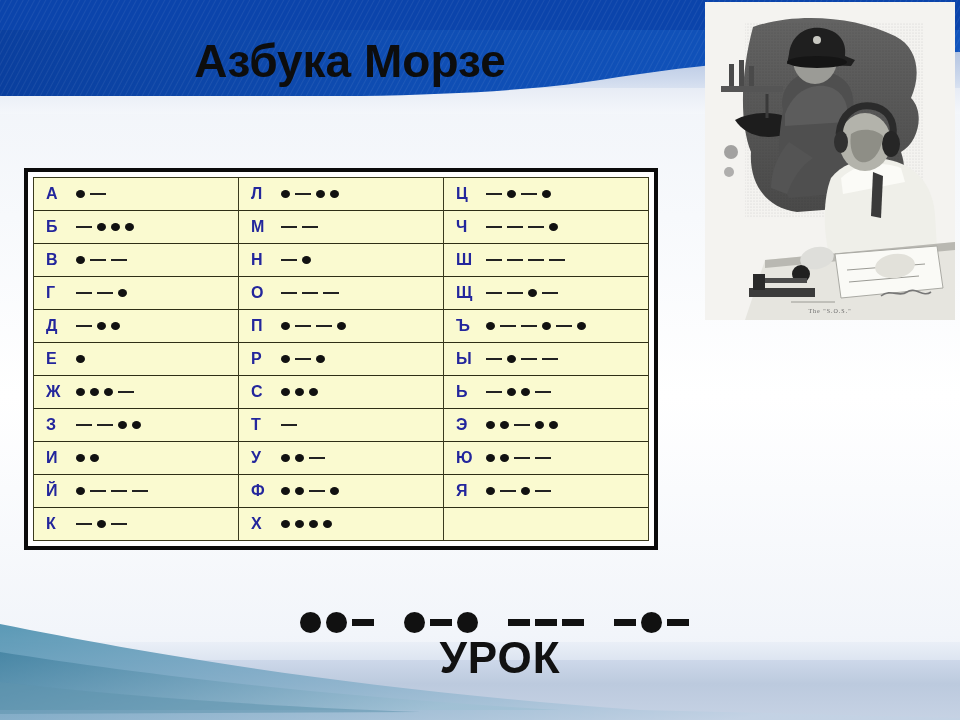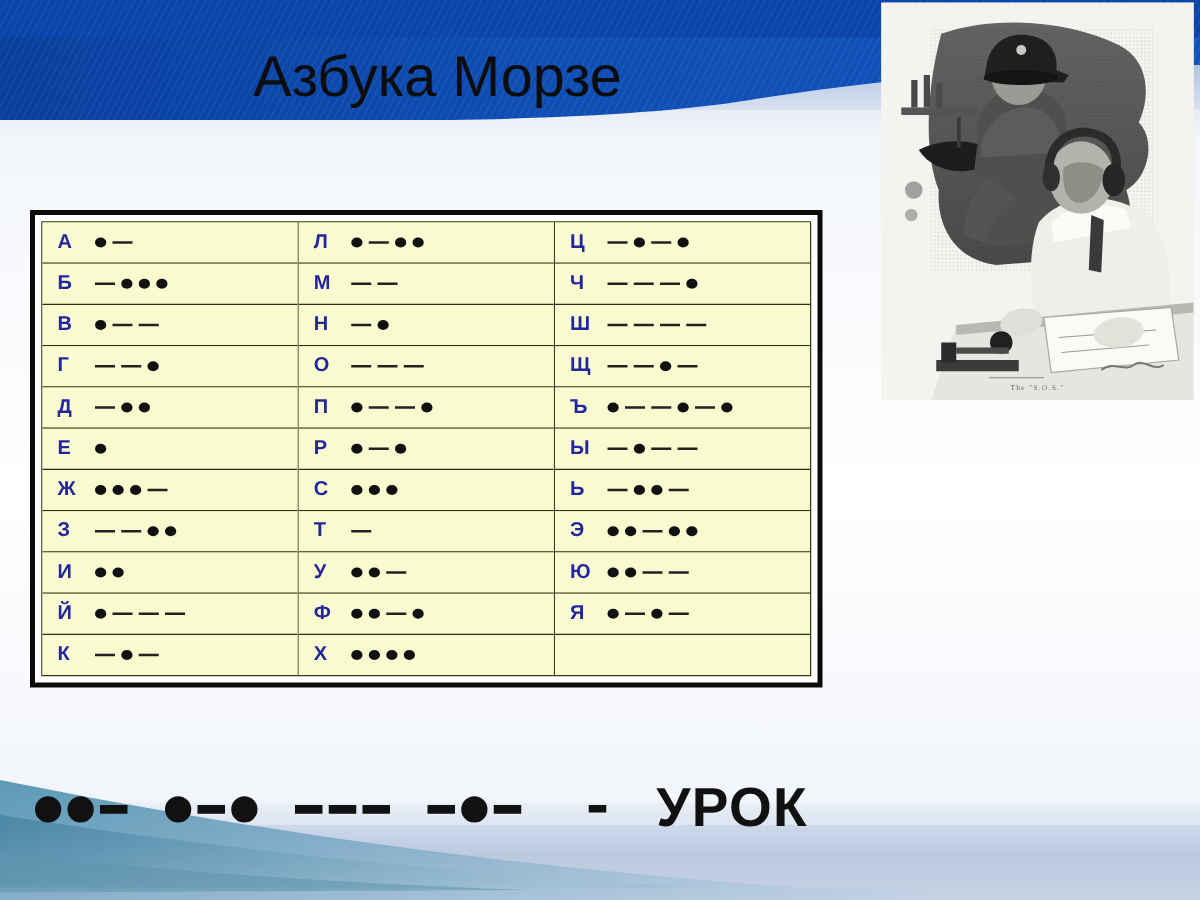--- a/index.html
+++ b/index.html
@@ -45,21 +45,21 @@
   .footer-strip {
     position:absolute; left:0; bottom:60px; width:960px; height:18px;
     background: linear-gradient(180deg,#eaeff7 0%, #dde5f1 100%);
     z-index: 0;
   }
 
   
   .title {
     position: absolute; left: 0; top: 34px; width: 700px;
     text-align: center;
-    font-size: 46px; font-weight: normal; color: #0d0d0d;
+    font-size: 46px; font-weight: bold; color: #0d0d0d;
     letter-spacing: 0px;
     z-index: 6;
     white-space: nowrap;
   }
 
   
   .illus {
     position: absolute; left: 705px; top: 2px;
     width: 250px; height: 318px;
     background: #f3f3f1;
@@ -127,20 +127,21 @@
     background: #222222;
     flex: 0 0 auto;
   }
   .mrow.empty .letter, .mrow.empty .code { visibility: hidden; }
 
   
   .bottom-row {
     position: absolute; left: 0; top: 612px; width: 960px; height: 70px;
     display: flex; align-items: center;
     z-index: 7;
+    flex-direction: column;
   }
   .bmorse {
     display: flex; align-items: center;
     margin-left: 28px;
     gap: 30px;
   }
   .bgroup { display: flex; align-items: center; gap: 5px; }
   .bdot { width: 21px; height: 21px; border-radius: 50%; background: #111; }
   .bdash { width: 22px; height: 7px; background: #111; }
   .bsep {

